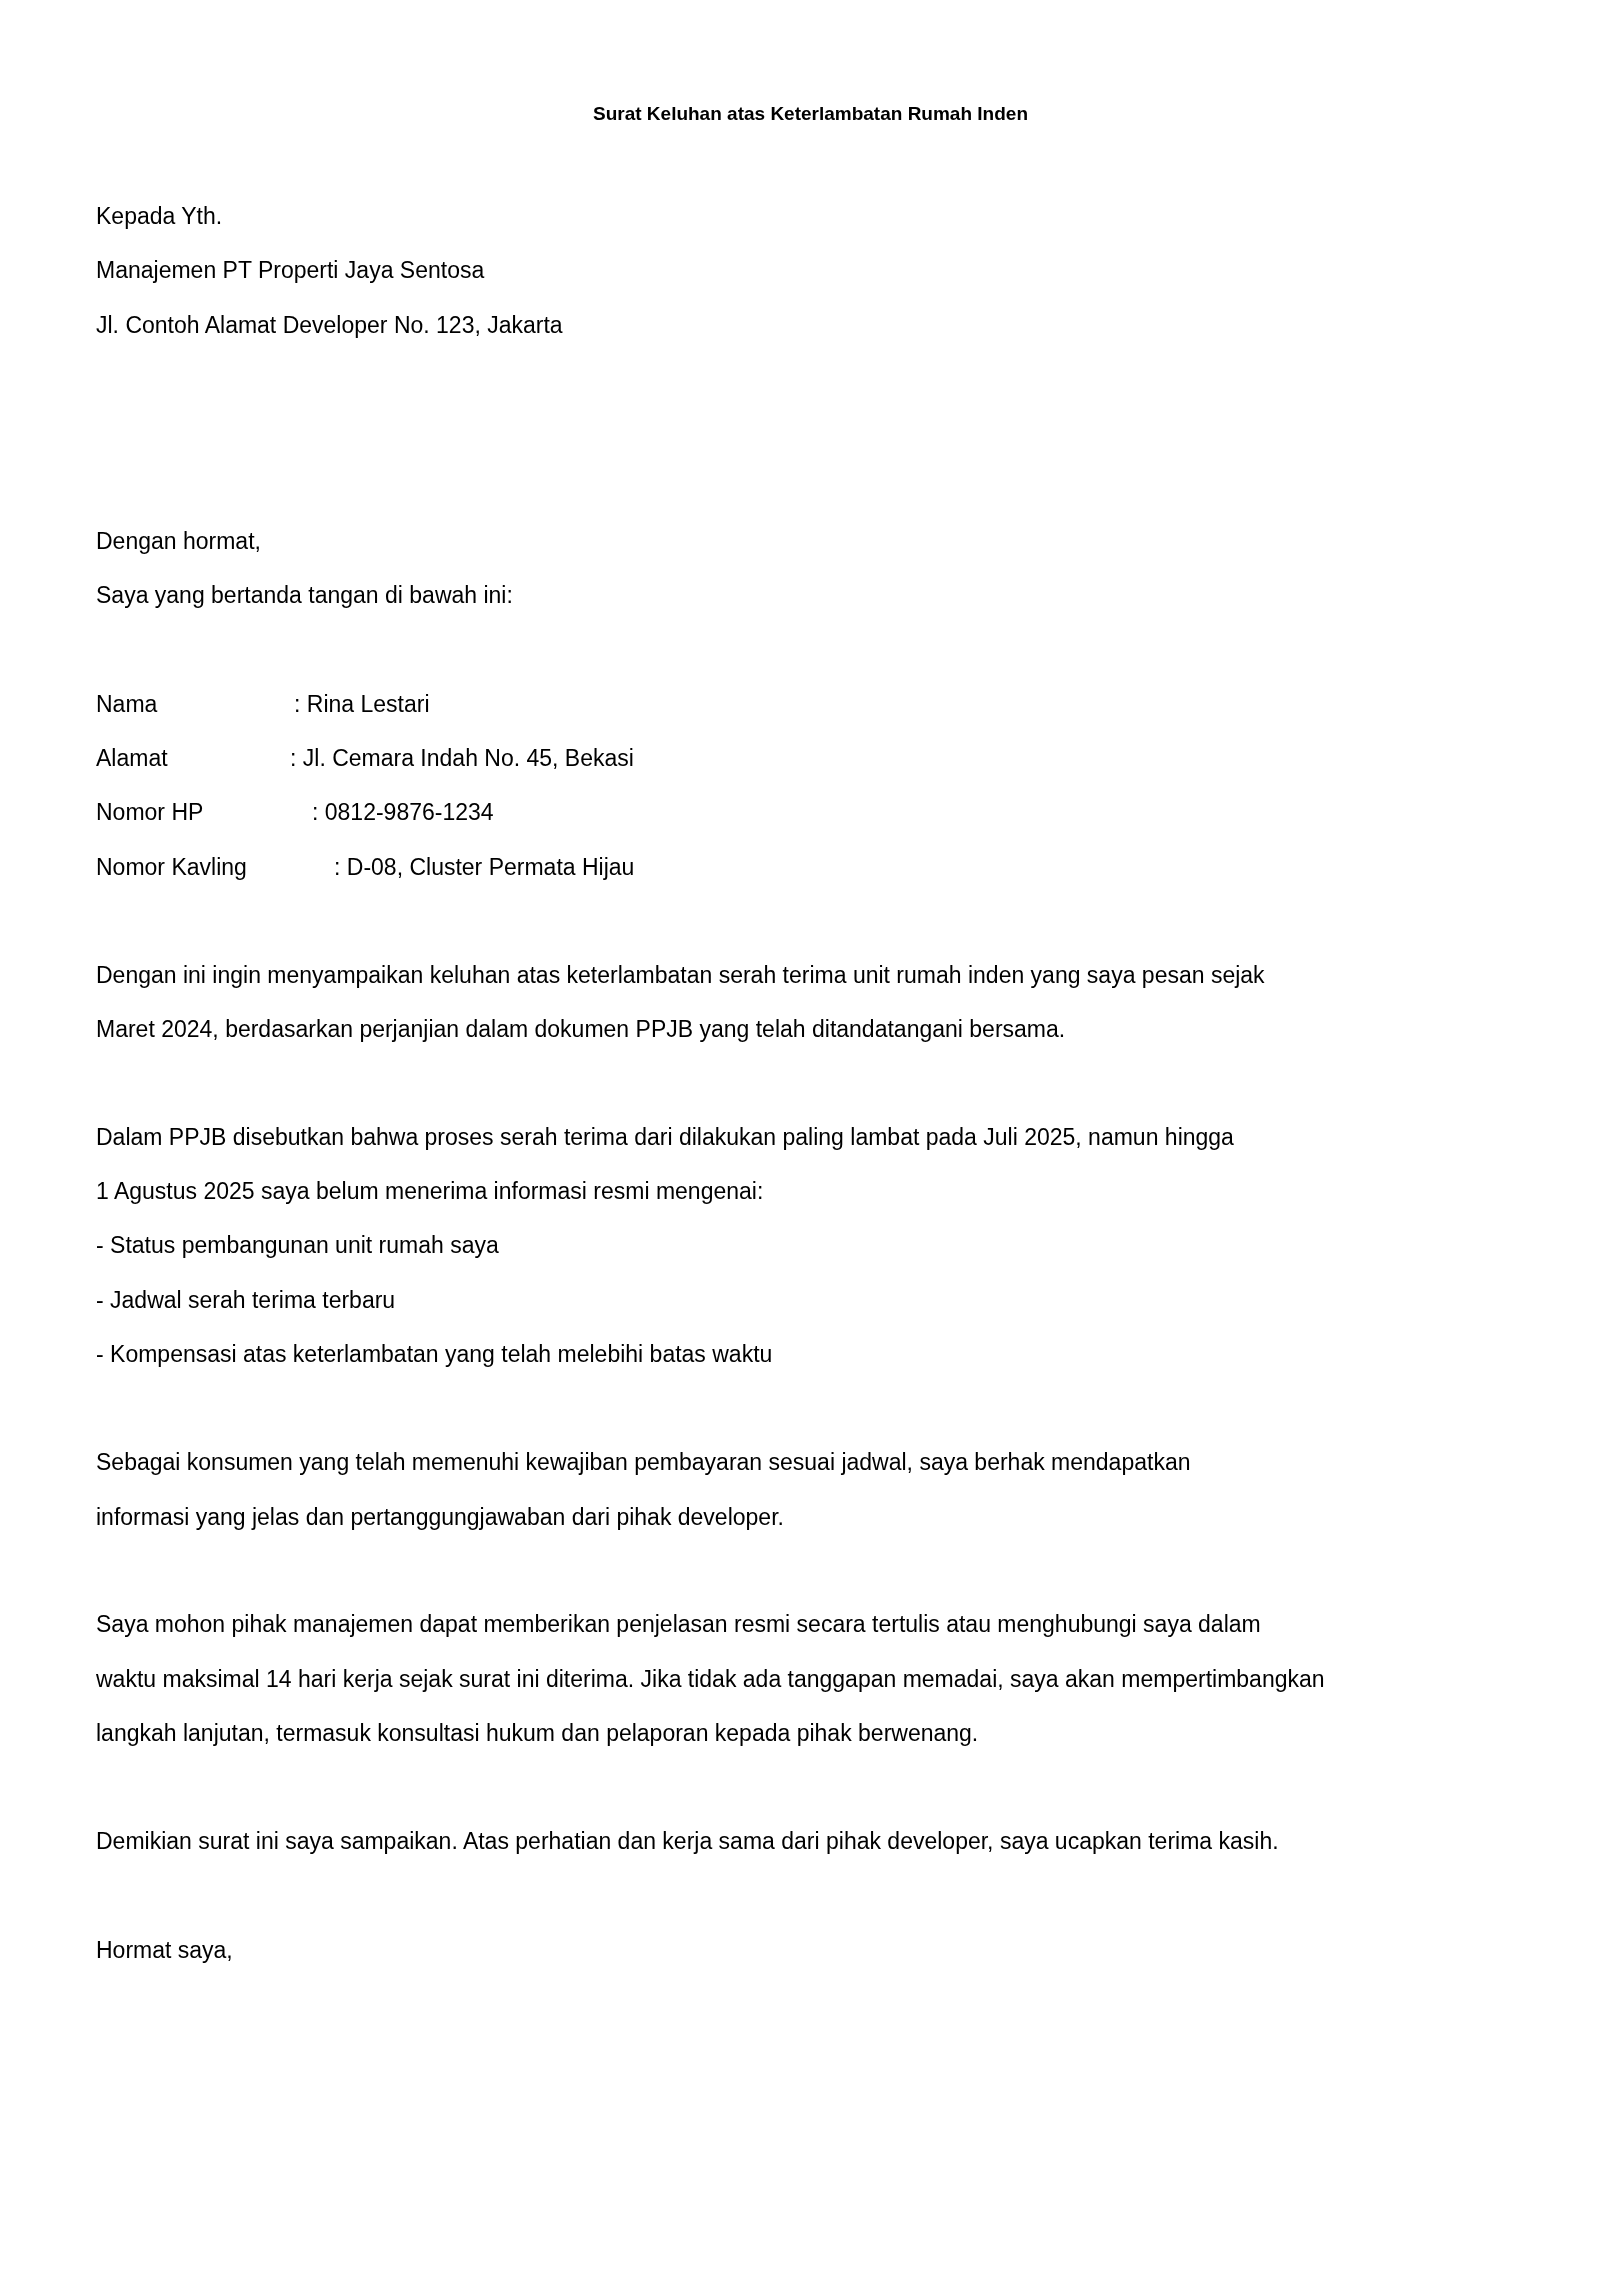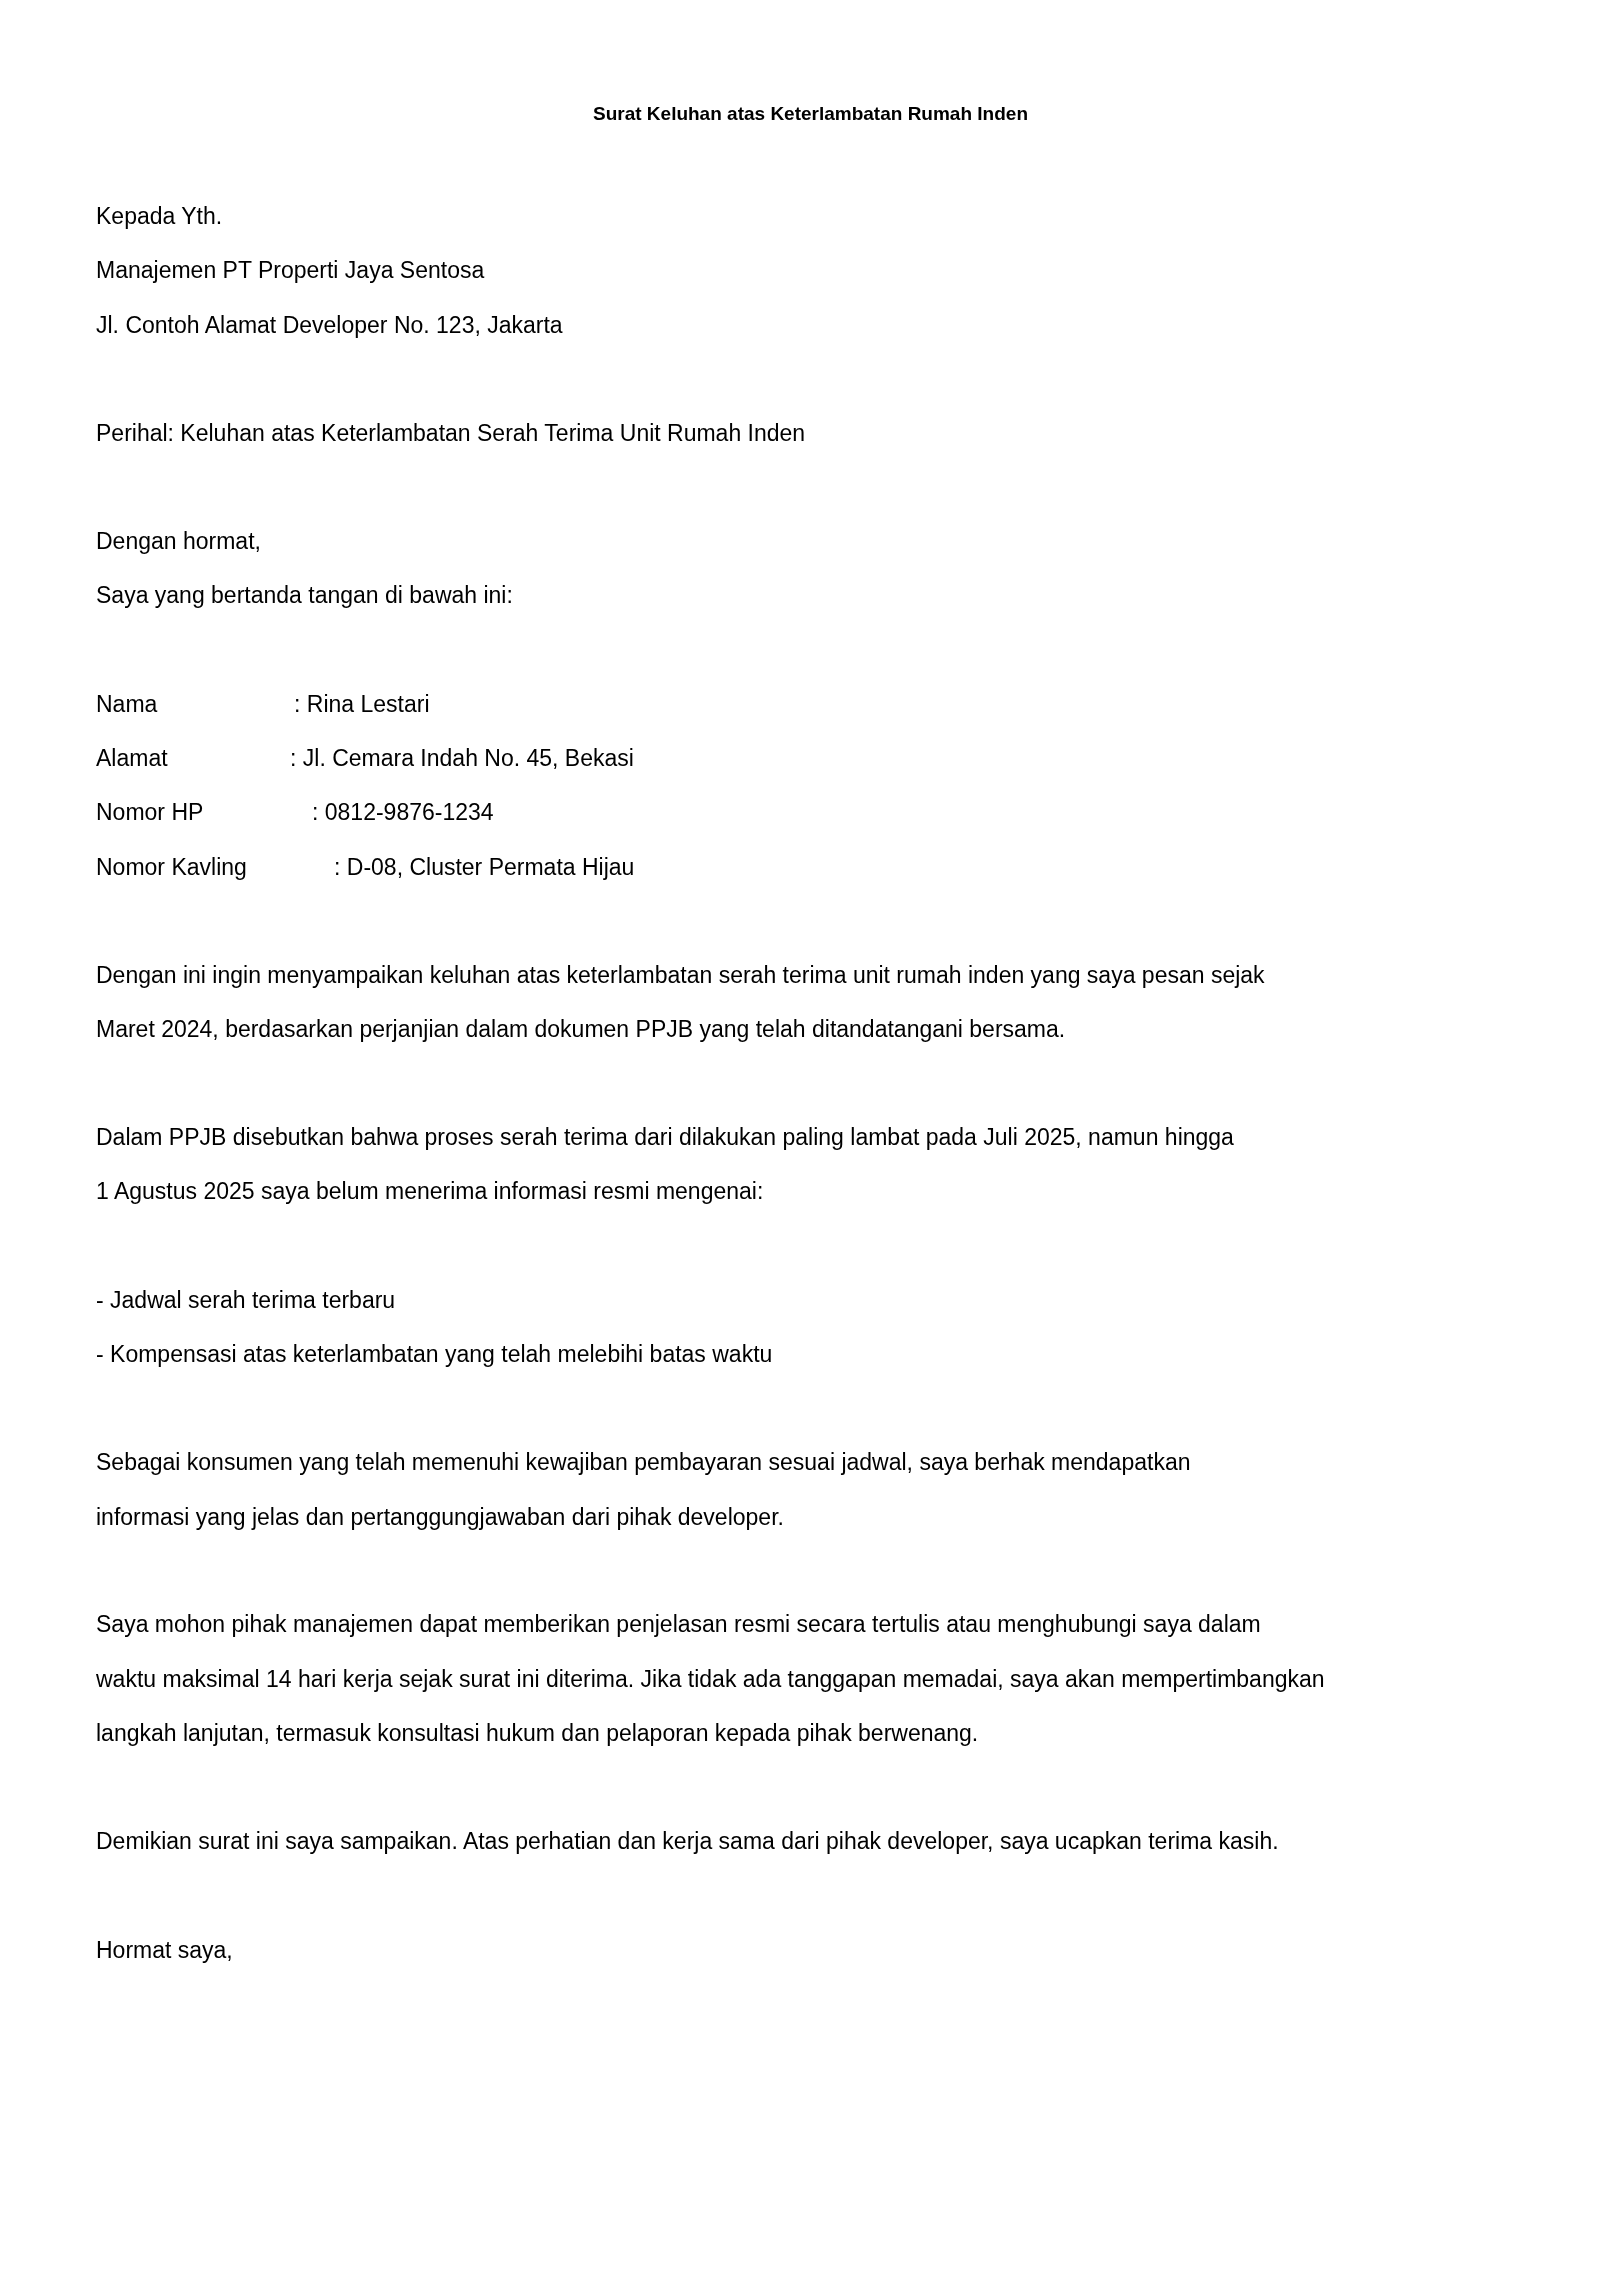--- a/index.html
+++ b/index.html
@@ -57,21 +57,20 @@
 <body>
 
 <div class="page">
 
   <div class="title">Surat Keluhan atas Keterlambatan Rumah Inden</div>
 
   <div class="line" style="top:199px">Kepada Yth.</div>
   <div class="line" style="top:253px">Manajemen PT Properti Jaya Sentosa</div>
   <div class="line" style="top:308px">Jl. Contoh Alamat Developer No. 123, Jakarta</div>
 
-  <div class="line" style="top:416px">Perihal: Keluhan atas Keterlambatan Serah Terima Unit Rumah Inden</div>
 
   <div class="line" style="top:524px">Dengan hormat,</div>
   <div class="line" style="top:578px">Saya yang bertanda tangan di bawah ini:</div>
 
   <div class="line" style="top:687px; width:882px; height:35px;">
     <span class="field-label">Nama</span>
     <span class="field-value" style="left:198px">: Rina Lestari</span>
   </div>
   <div class="line" style="top:741px; width:882px; height:35px;">
     <span class="field-label">Alamat</span>
@@ -84,20 +83,21 @@
   <div class="line" style="top:850px; width:882px; height:35px;">
     <span class="field-label">Nomor Kavling</span>
     <span class="field-value" style="left:238px">: D-08, Cluster Permata Hijau</span>
   </div>
 
   <div class="line" style="top:958px">Dengan ini ingin menyampaikan keluhan atas keterlambatan serah terima unit rumah inden yang saya pesan sejak</div>
   <div class="line" style="top:1012px">Maret 2024, berdasarkan perjanjian dalam dokumen PPJB yang telah ditandatangani bersama.</div>
 
   <div class="line" style="top:1120px">Dalam PPJB disebutkan bahwa proses serah terima dari dilakukan paling lambat pada Juli 2025, namun hingga</div>
   <div class="line" style="top:1174px">1 Agustus 2025 saya belum menerima informasi resmi mengenai:</div>
+  <div class="line" style="top:1228px">- Status pembangunan unit rumah saya</div>
   <div class="line" style="top:1283px">- Jadwal serah terima terbaru</div>
   <div class="line" style="top:1337px">- Kompensasi atas keterlambatan yang telah melebihi batas waktu</div>
 
   <div class="line" style="top:1445px">Sebagai konsumen yang telah memenuhi kewajiban pembayaran sesuai jadwal, saya berhak mendapatkan</div>
   <div class="line" style="top:1500px">informasi yang jelas dan pertanggungjawaban dari pihak developer.</div>
 
   <div class="line" style="top:1607px">Saya mohon pihak manajemen dapat memberikan penjelasan resmi secara tertulis atau menghubungi saya dalam</div>
   <div class="line" style="top:1662px">waktu maksimal 14 hari kerja sejak surat ini diterima. Jika tidak ada tanggapan memadai, saya akan mempertimbangkan</div>
   <div class="line" style="top:1716px">langkah lanjutan, termasuk konsultasi hukum dan pelaporan kepada pihak berwenang.</div>
 

